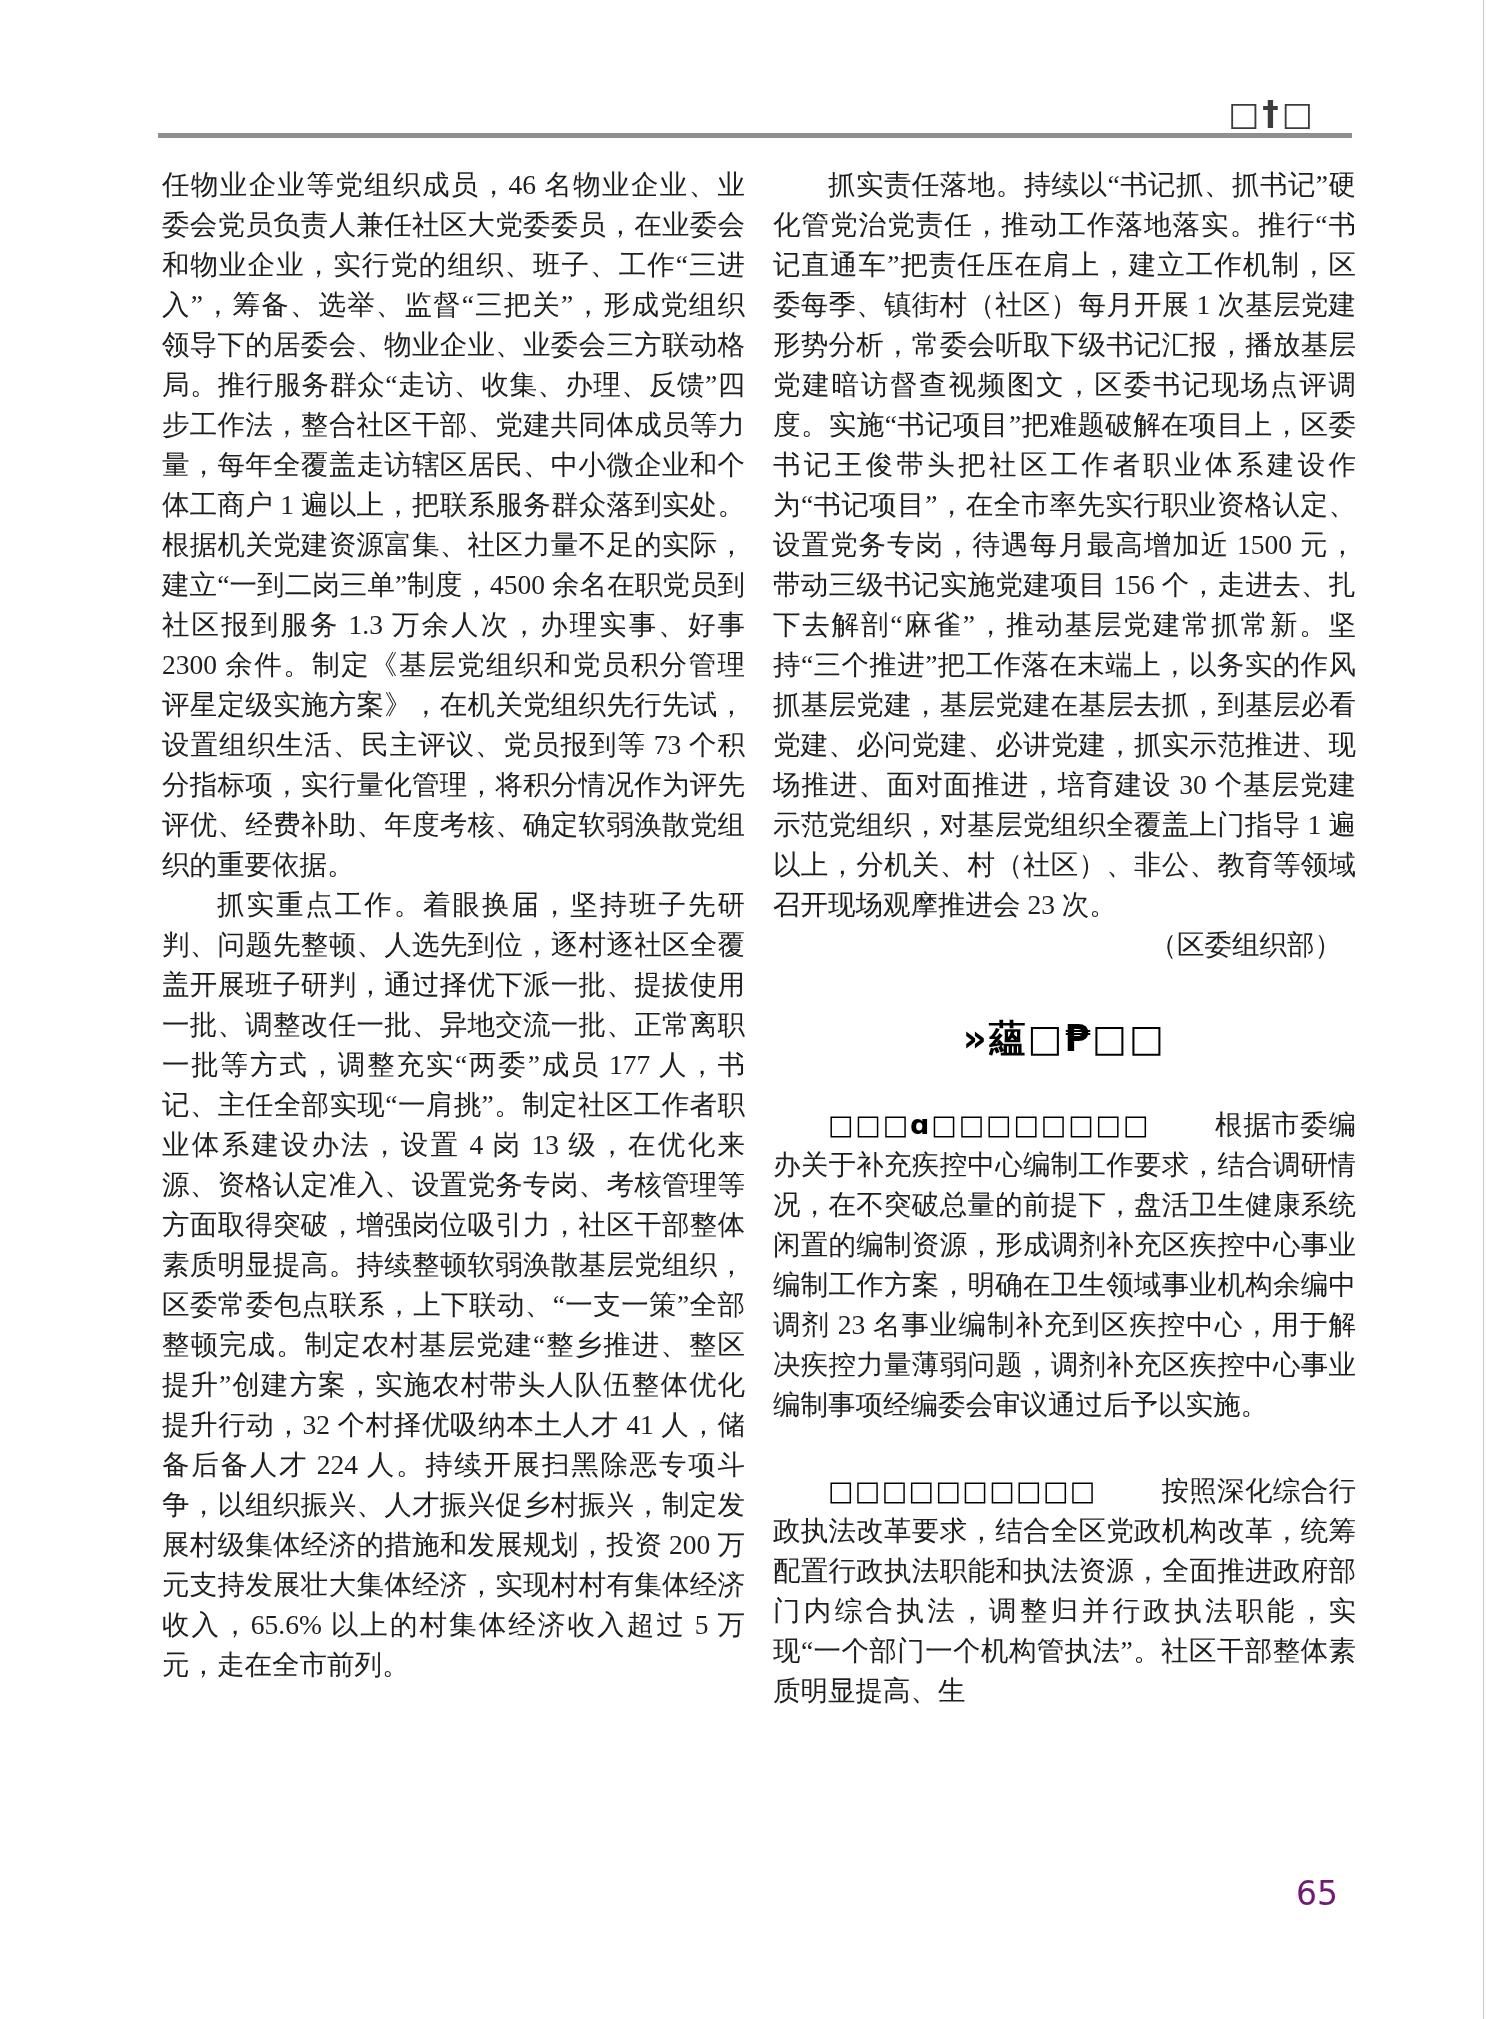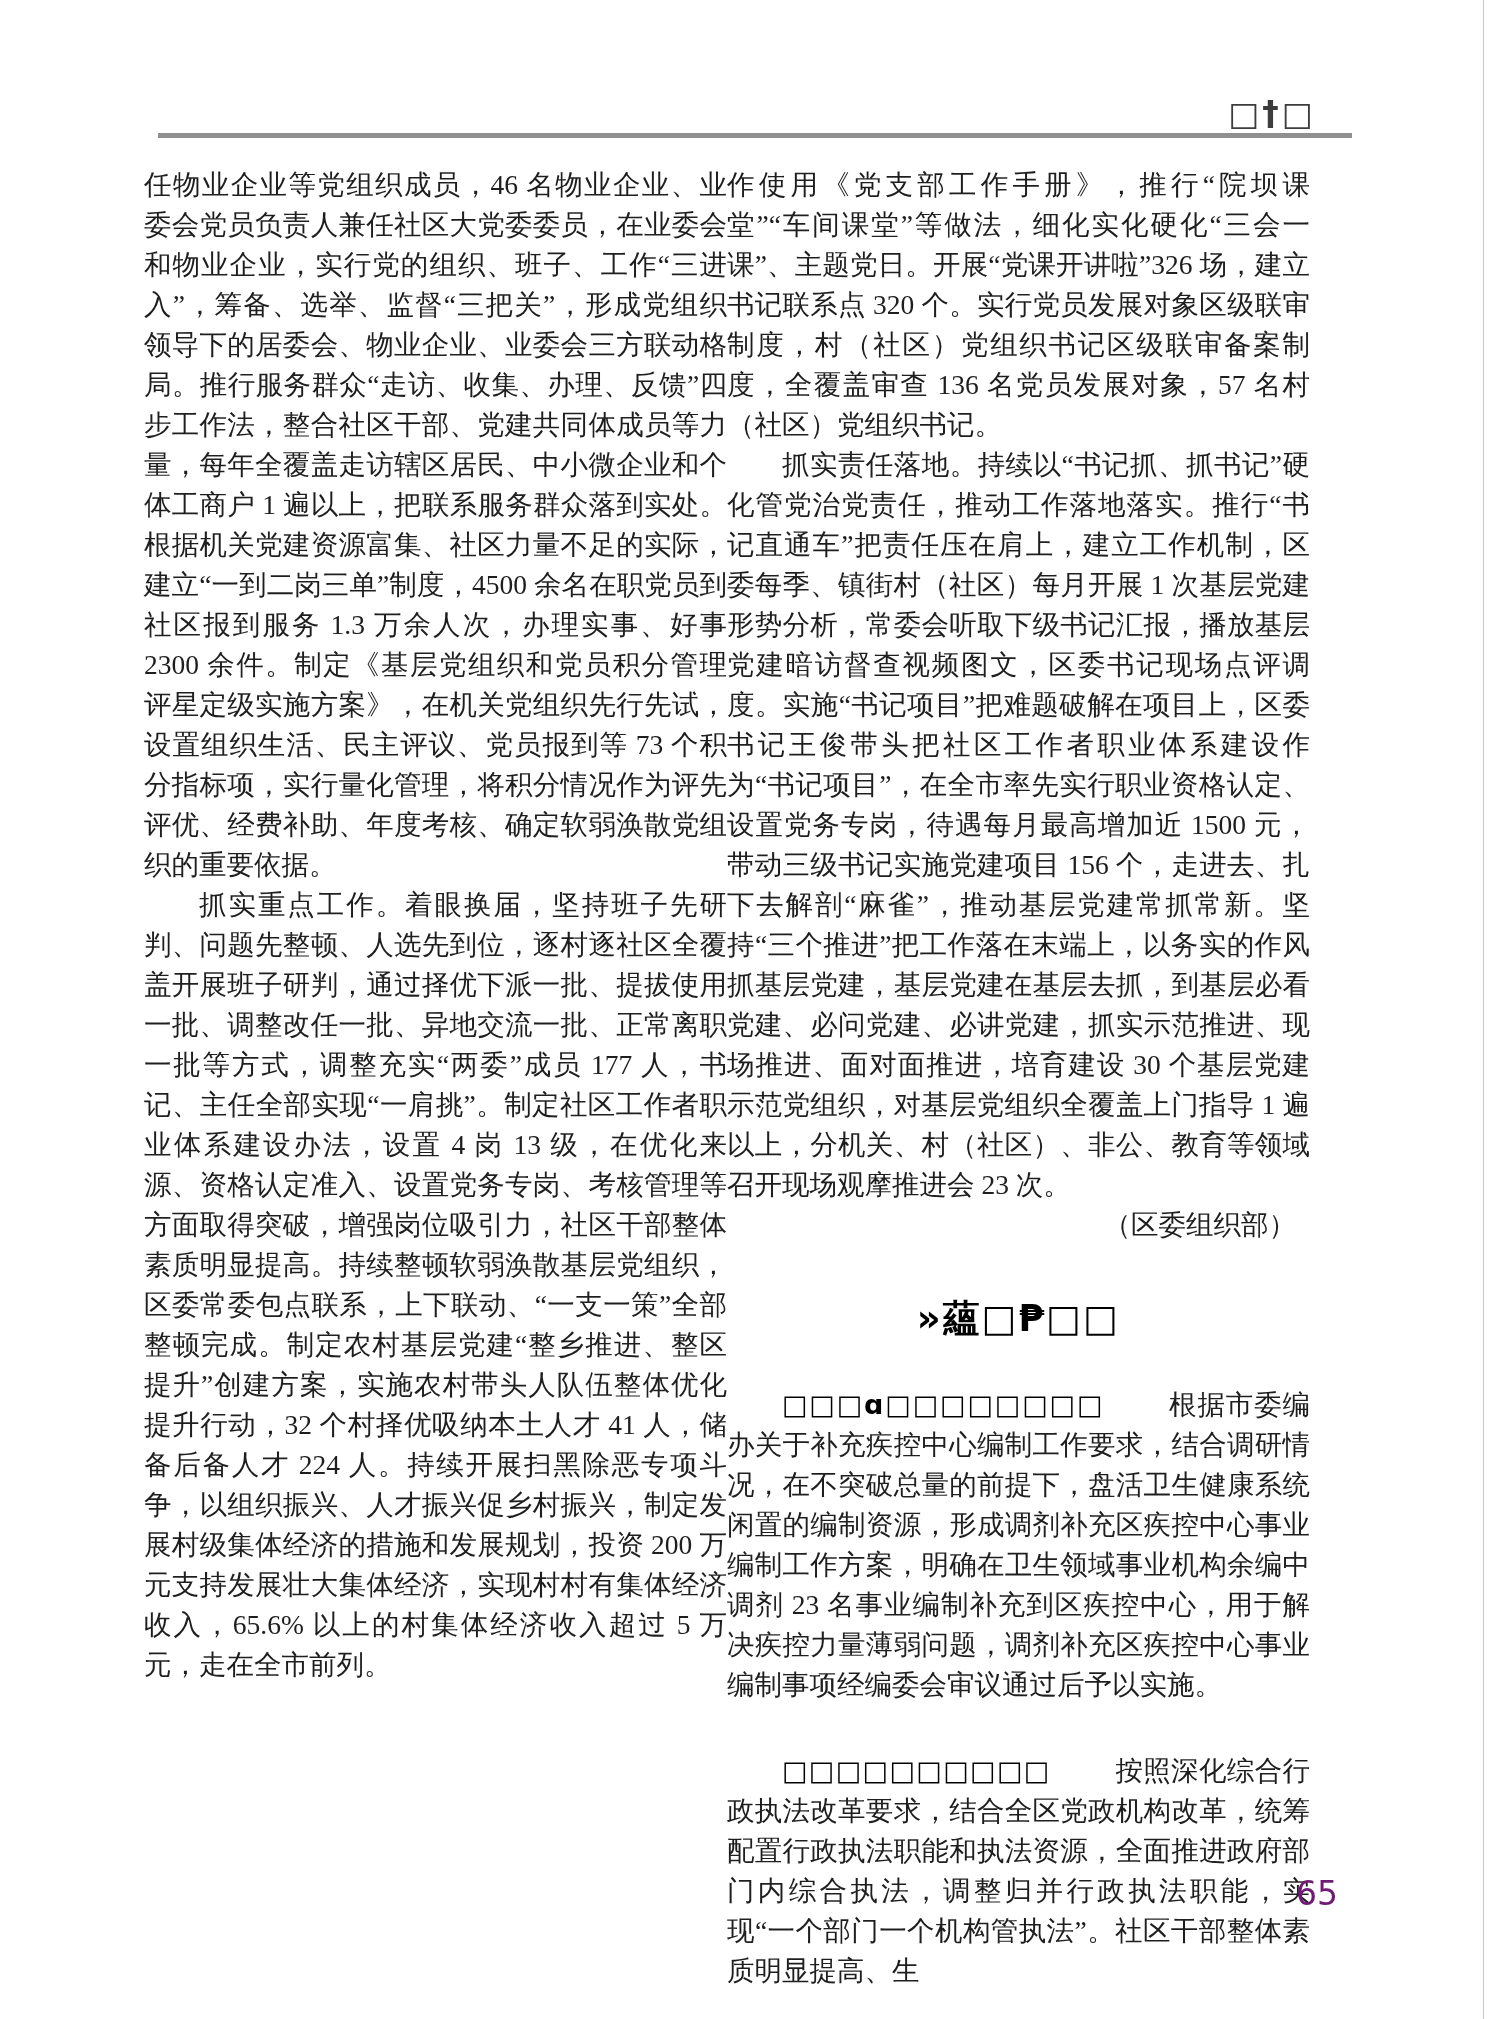--- a/index.html
+++ b/index.html
@@ -9,22 +9,22 @@
     overflow:hidden;
   }
   .page-edge{position:absolute;top:0;bottom:0;right:4px;width:1px;background:#c9c9c9;}
   .running-head{
     position:absolute;top:94px;left:158px;width:1194px;text-align:right;
     padding-right:36px;box-sizing:border-box;font-size:33px;font-weight:bold;
     color:#3c3c3c;font-family:"DejaVu Sans","Liberation Sans",sans-serif;letter-spacing:3px;
   }
   .header-rule{position:absolute;top:133px;left:158px;width:1194px;height:5px;background:#8f8f8f;}
   .content{
-    position:absolute;top:165px;left:144px;width:1194px;
-    display:flex;
+    position:absolute;top:165px;left:162px;width:1194px;
+    display:flex;gap:28px;
   }
   .col{
     width:583px;font-size:27.5px;line-height:40px;
     text-align:justify;text-justify:inter-ideograph;
   }
   .col p{margin:0;}
   .indent{text-indent:2em;}
   .signature{text-align:right;padding-right:14px;}
   .section-heading{
     text-align:center;font-size:37px;font-weight:bold;color:#000;
@@ -51,21 +51,20 @@
 <div class="header-rule"></div>
 
 <div class="content">
 
   <div class="col">
     <p>任物业企业等党组织成员，46 名物业企业、业委会党员负责人兼任社区大党委委员，在业委会和物业企业，实行党的组织、班子、工作“三进入”，筹备、选举、监督“三把关”，形成党组织领导下的居委会、物业企业、业委会三方联动格局。推行服务群众“走访、收集、办理、反馈”四步工作法，整合社区干部、党建共同体成员等力量，每年全覆盖走访辖区居民、中小微企业和个体工商户 1 遍以上，把联系服务群众落到实处。根据机关党建资源富集、社区力量不足的实际，建立“一到二岗三单”制度，4500 余名在职党员到社区报到服务 1.3 万余人次，办理实事、好事 2300 余件。制定《基层党组织和党员积分管理评星定级实施方案》，在机关党组织先行先试，设置组织生活、民主评议、党员报到等 73 个积分指标项，实行量化管理，将积分情况作为评先评优、经费补助、年度考核、确定软弱涣散党组织的重要依据。</p>
     <p class="indent">抓实重点工作。着眼换届，坚持班子先研判、问题先整顿、人选先到位，逐村逐社区全覆盖开展班子研判，通过择优下派一批、提拔使用一批、调整改任一批、异地交流一批、正常离职一批等方式，调整充实“两委”成员 177 人，书记、主任全部实现“一肩挑”。制定社区工作者职业体系建设办法，设置 4 岗 13 级，在优化来源、资格认定准入、设置党务专岗、考核管理等方面取得突破，增强岗位吸引力，社区干部整体素质明显提高。持续整顿软弱涣散基层党组织，区委常委包点联系，上下联动、“一支一策”全部整顿完成。制定农村基层党建“整乡推进、整区提升”创建方案，实施农村带头人队伍整体优化提升行动，32 个村择优吸纳本土人才 41 人，储备后备人才 224 人。持续开展扫黑除恶专项斗争，以组织振兴、人才振兴促乡村振兴，制定发展村级集体经济的措施和发展规划，投资 200 万元支持发展壮大集体经济，实现村村有集体经济收入，65.6% 以上的村集体经济收入超过 5 万元，走在全市前列。</p>
   </div>
 
   <div class="col">
-    <p>作使用《党支部工作手册》，推行“院坝课堂”“车间课堂”等做法，细化实化硬化“三会一课”、主题党日。开展“党课开讲啦”326 场，建立书记联系点 320 个。实行党员发展对象区级联审制度，村（社区）党组织书记区级联审备案制度，全覆盖审查 136 名党员发展对象，57 名村（社区）党组织书记。</p>
     <p class="indent">抓实责任落地。持续以“书记抓、抓书记”硬化管党治党责任，推动工作落地落实。推行“书记直通车”把责任压在肩上，建立工作机制，区委每季、镇街村（社区）每月开展 1 次基层党建形势分析，常委会听取下级书记汇报，播放基层党建暗访督查视频图文，区委书记现场点评调度。实施“书记项目”把难题破解在项目上，区委书记王俊带头把社区工作者职业体系建设作为“书记项目”，在全市率先实行职业资格认定、设置党务专岗，待遇每月最高增加近 1500 元，带动三级书记实施党建项目 156 个，走进去、扎下去解剖“麻雀”，推动基层党建常抓常新。坚持“三个推进”把工作落在末端上，以务实的作风抓基层党建，基层党建在基层去抓，到基层必看党建、必问党建、必讲党建，抓实示范推进、现场推进、面对面推进，培育建设 30 个基层党建示范党组织，对基层党组织全覆盖上门指导 1 遍以上，分机关、村（社区）、非公、教育等领域召开现场观摩推进会 23 次。</p>
     <p class="signature">（区委组织部）</p>
 
     <div class="section-heading">»蘊□₱□□</div>
 
     <div class="article">
       <p class="indent"><span class="article-lead">□□□ɑ□□□□□□□□</span><span>根据市委编办关于补充疾控中心编制工作要求，结合调研情况，在不突破总量的前提下，盘活卫生健康系统闲置的编制资源，形成调剂补充区疾控中心事业编制工作方案，明确在卫生领域事业机构余编中调剂 23 名事业编制补充到区疾控中心，用于解决疾控力量薄弱问题，调剂补充区疾控中心事业编制事项经编委会审议通过后予以实施。</span></p>
     </div>
 
     <div class="article article-b">

